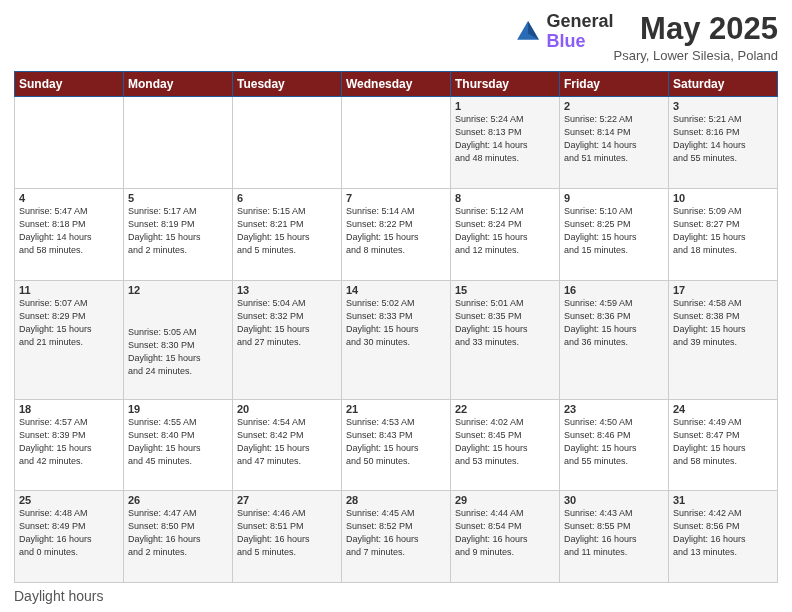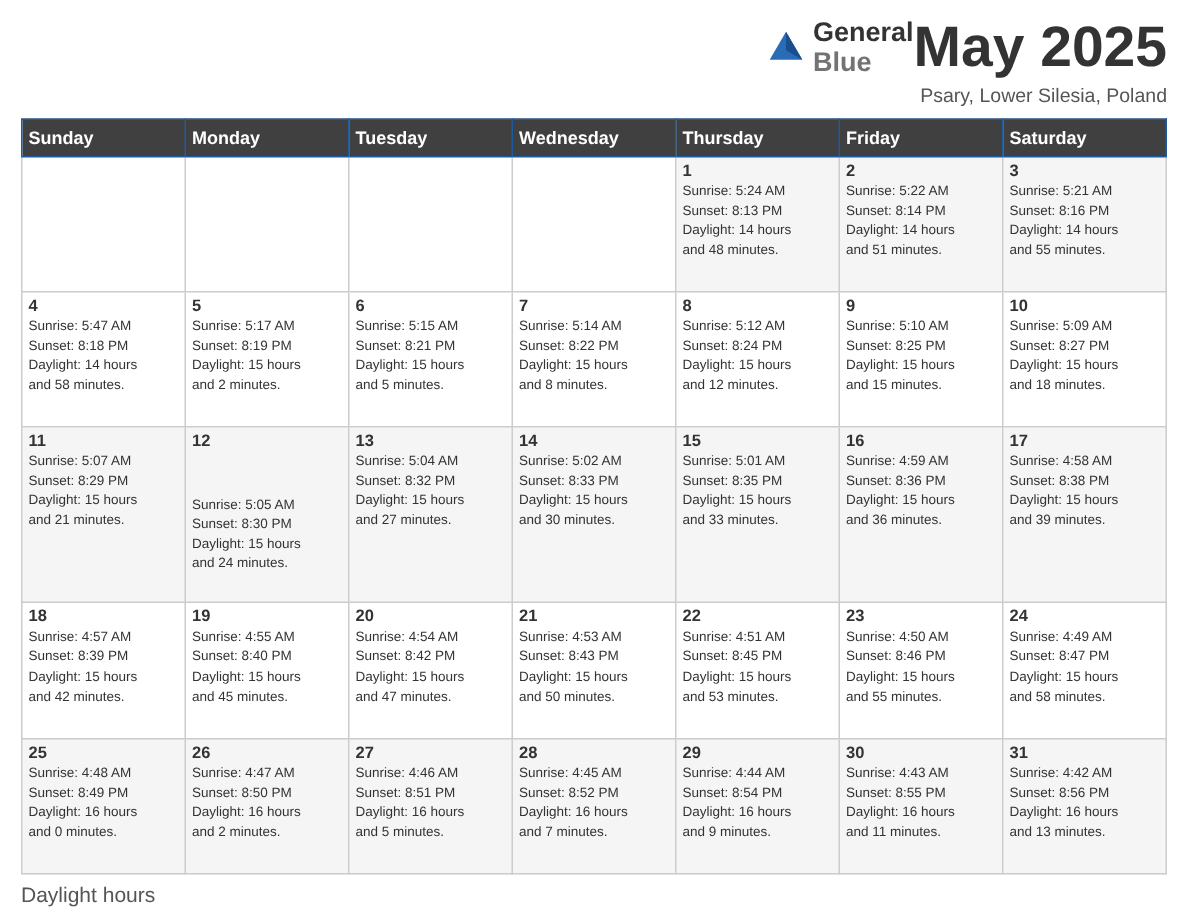--- a/index.html
+++ b/index.html
@@ -27,48 +27,48 @@
       display: flex;
       align-items: center;
       gap: 4px;
     }
     .logo-text {
       font-size: 18px;
       font-weight: bold;
       line-height: 1.1;
     }
     .logo-text .general { color: #333; }
-    .logo-text .blue { color: #737373; }
+    .logo-text .blue { color: #8b5cf6; }
     .logo-icon {
       width: 28px;
       height: 28px;
     }
     .title-block {
       text-align: right;
     }
     .month-title {
-      font-size: 38px;
+      font-size: 31px;
       font-weight: bold;
       color: #333;
       line-height: 1.1;
     }
     .subtitle {
       font-size: 13px;
       color: #555;
       margin-top: 2px;
     }
     .calendar {
       flex: 1;
       border: 1px solid #ccc;
       border-collapse: collapse;
       width: 100%;
       table-layout: fixed;
     }
     .calendar th {
-      background: #404040;
+      background: #7f1d1d;
       color: #fff;
       font-size: 12px;
       font-weight: bold;
       padding: 5px 4px;
       text-align: left;
       border: 1px solid #1e5a9e;
     }
     .calendar td {
       border: 1px solid #ccc;
       vertical-align: top;
@@ -293,21 +293,21 @@
           </td>
           <td>
             <span class="day-num">21</span>
             <div class="day-info" style="white-space: pre-line;">Sunrise: 4:53 AM
 Sunset: 8:43 PM
 Daylight: 15 hours
 and 50 minutes.</div>
           </td>
           <td>
             <span class="day-num">22</span>
-            <div class="day-info" style="white-space: pre-line;">Sunrise: 4:51 AM
+            <div class="day-info" style="white-space: pre-line;">Sunrise: 4:02 AM
 Sunset: 8:45 PM
 Daylight: 15 hours
 and 53 minutes.</div>
           </td>
           <td>
             <span class="day-num">23</span>
             <div class="day-info" style="white-space: pre-line;">Sunrise: 4:50 AM
 Sunset: 8:46 PM
 Daylight: 15 hours
 and 55 minutes.</div>

